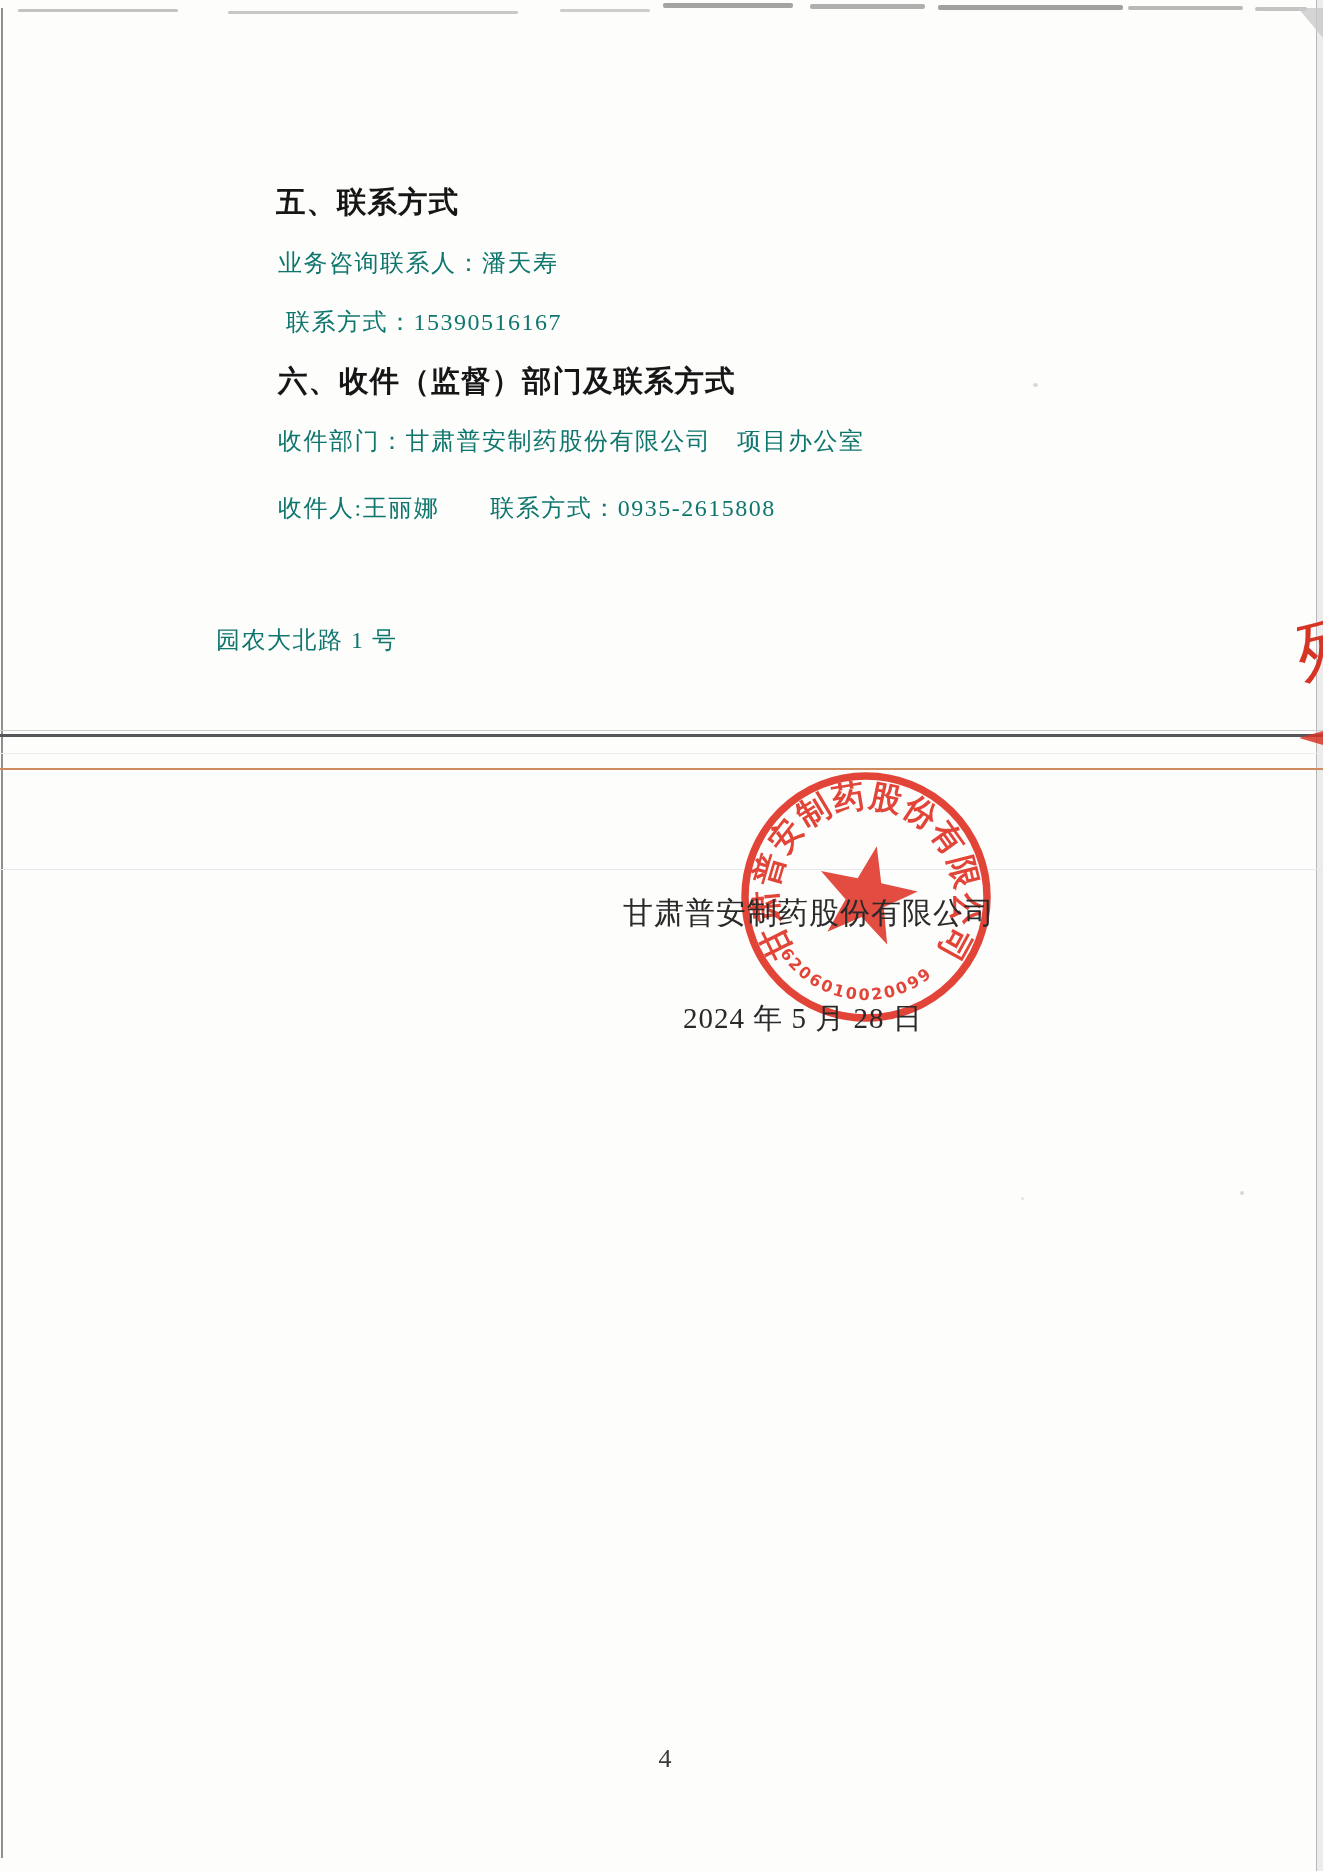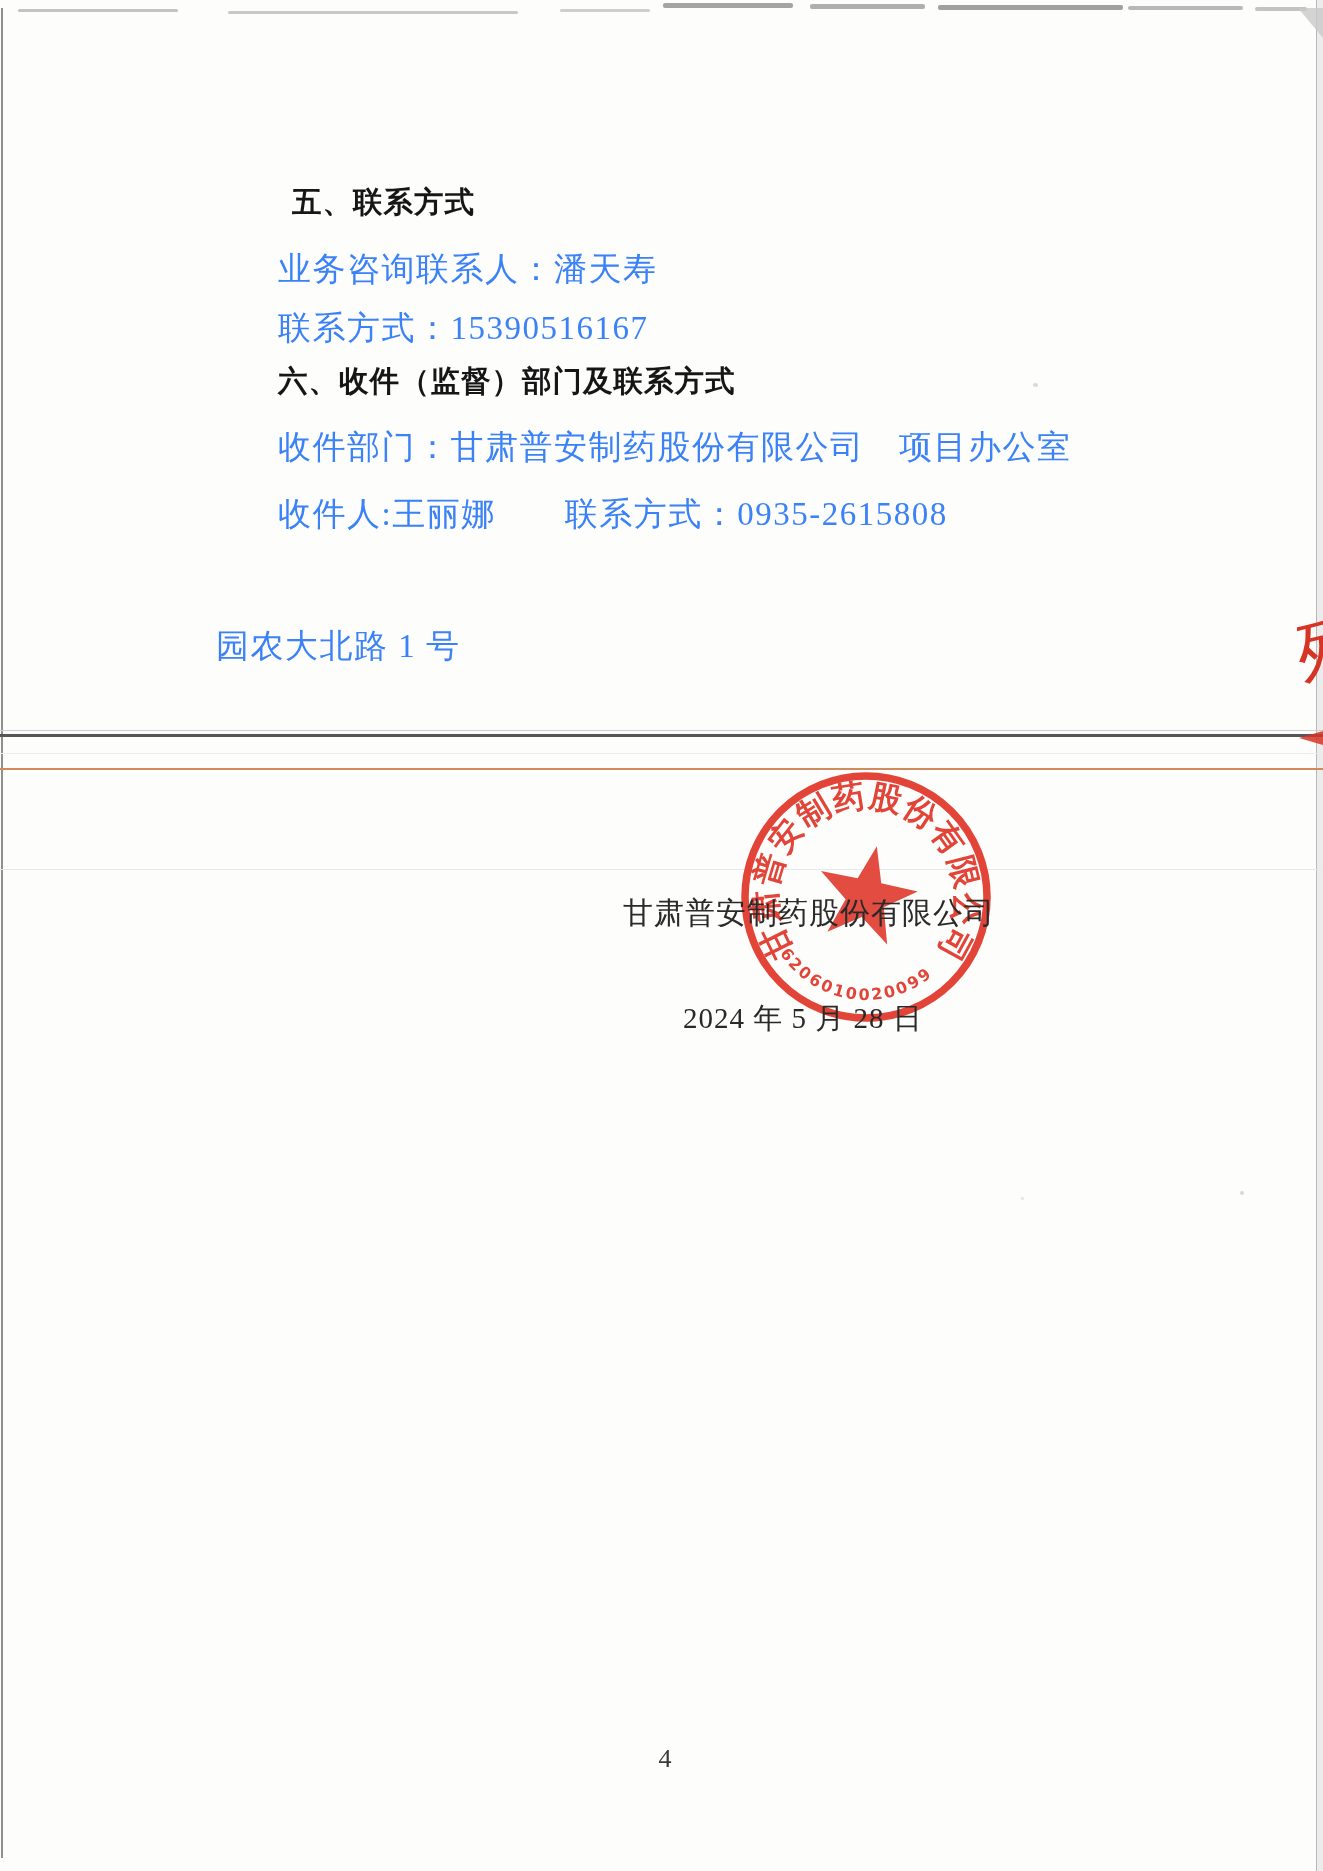--- a/index.html
+++ b/index.html
@@ -1,21 +1,21 @@
 <!DOCTYPE html>
 <html><head>
 <meta charset="utf-8">
 <style>
   html,body{margin:0;padding:0;}
   body{width:1323px;height:1871px;position:relative;overflow:hidden;
        background:#fdfdfc;font-family:"Liberation Serif","DejaVu Serif",serif;}
   #page{position:absolute;inset:0;}
-  .line{position:absolute;white-space:pre;color:#3b82f6;
+  .line{position:absolute;white-space:pre;color:#0f766e;
         font-family:"Liberation Serif","DejaVu Serif",serif;
-        font-size:33px;letter-spacing:1.5px;z-index:3;}
+        font-size:24px;letter-spacing:1.5px;z-index:3;}
   .heading{font-family:"Liberation Sans","DejaVu Sans",sans-serif;
         font-weight:700;font-size:29.5px;letter-spacing:1px;color:#161616;}
   .sig{position:absolute;white-space:pre;color:#2a2a2a;z-index:3;
         font-family:"Liberation Serif","DejaVu Serif",serif;}
   .hr{position:absolute;left:0;width:1323px;z-index:1;}
   .edge{position:absolute;z-index:1;}
   .streak{position:absolute;background:#949494;z-index:1;border-radius:2px;}
   .dot{position:absolute;background:#d8d8d8;border-radius:50%;z-index:1;}
   #seal{position:absolute;left:735px;top:766px;z-index:2;opacity:0.93;}
   #edge-fragment{position:absolute;right:0;top:612px;width:26px;height:92px;
@@ -69,23 +69,23 @@
     <text font-size="16" fill="#e0372a" letter-spacing="2.4" font-weight="bold" font-family="DejaVu Sans, Liberation Sans, sans-serif">
       <textPath href="#seal-arc-bottom">6206010020099</textPath>
     </text>
   </svg>
 
   <div id="edge-fragment">
     <span>残</span>
   </div>
   <div id="edge-arrow"></div>
 
-  <div class="line heading" style="left:292px;top:183px;">五、联系方式</div>
+  <div class="line heading" style="left:276px;top:183px;">五、联系方式</div>
   <div class="line" style="left:278px;top:247px;">业务咨询联系人：潘天寿</div>
-  <div class="line" style="left:278px;top:306px;">联系方式：15390516167</div>
+  <div class="line" style="left:286px;top:306px;">联系方式：15390516167</div>
 
   <div class="line" style="left:278px;top:425px;">收件部门：甘肃普安制药股份有限公司　项目办公室</div>
   <div class="line heading" style="left:278px;top:362px;">六、收件（监督）部门及联系方式</div>
   <div class="line" style="left:278px;top:492px;">收件人:王丽娜　　联系方式：0935-2615808</div>
   <div class="line" style="left:216px;top:624px;">园农大北路 1 号</div>
 
   <div class="sig" style="left:623px;top:893px;font-size:30px;letter-spacing:1px;">甘肃普安制药股份有限公司</div>
   <div class="sig" style="left:683px;top:956px;font-size:29px;letter-spacing:1px;margin-top:43px;">2024 年 5 月 28 日</div>
 
   <div id="page-num">4</div>

